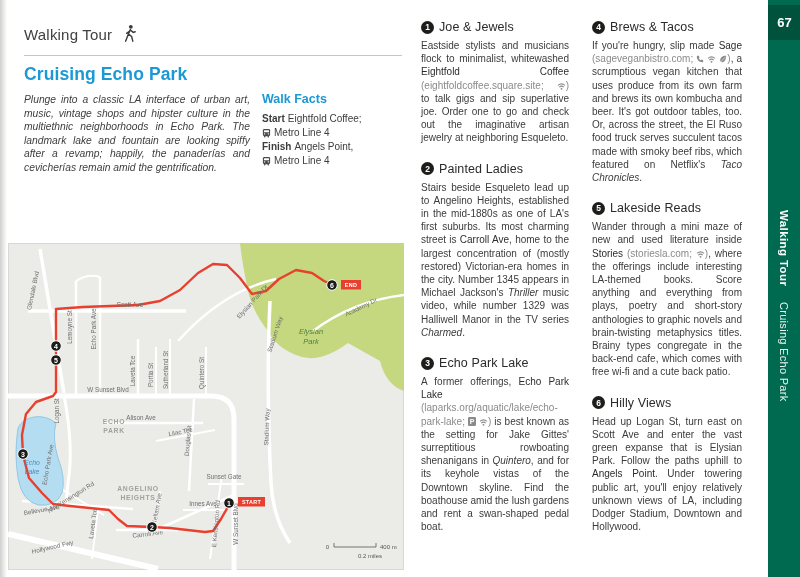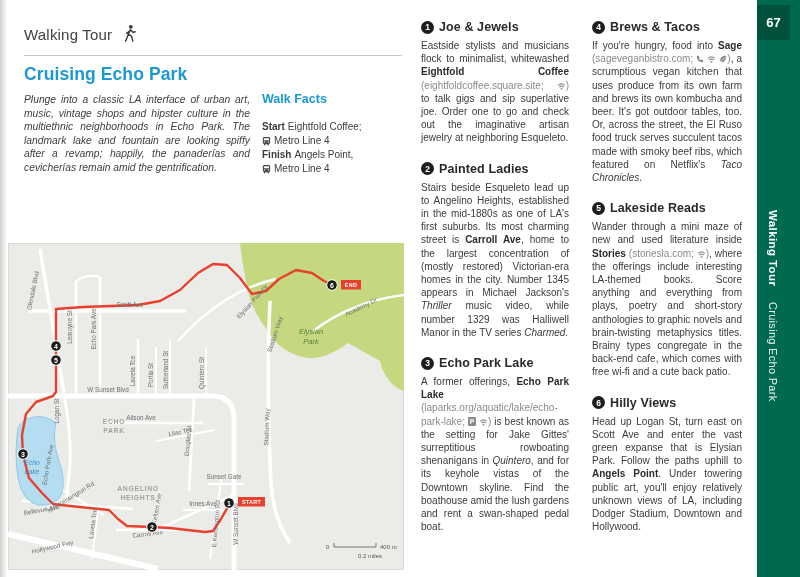--- a/index.html
+++ b/index.html
@@ -2,49 +2,49 @@
 <html><head>
 <meta charset="utf-8">
 <style>
   *{margin:0;padding:0;box-sizing:border-box}
   html,body{width:800px;height:577px}
   body{font-family:"Liberation Sans",sans-serif;background:#fff;position:relative;overflow:hidden;color:#3b3b3b}
   .page{position:absolute;inset:0;background:#fff}
   .gutter{position:absolute;left:0;top:0;width:7px;height:100%;background:linear-gradient(90deg,#cfcfcd,rgba(255,255,255,0));pointer-events:none}
 
   
-  .edge{position:absolute;right:0;top:0;width:43px;height:577px;background:#006a50}
+  .edge{position:absolute;right:0;top:0;width:32px;height:577px;background:#006a50}
   .page-num{position:absolute;top:5px;left:0;width:33px;height:35px;background:#00523c;color:#fff;font-size:13px;font-weight:700;display:flex;align-items:center;justify-content:center}
   .edge-title{position:absolute;top:210px;left:10px;writing-mode:vertical-rl;color:#fff;font-size:11.5px;font-weight:700;letter-spacing:.4px;white-space:nowrap}
   .edge-sub{position:absolute;top:302px;left:10px;writing-mode:vertical-rl;color:#ffffff;font-size:11px;font-weight:400;letter-spacing:.3px;white-space:nowrap;opacity:.92}
 
   
   .header-row{position:absolute;left:24px;top:24px;display:flex;align-items:center;gap:10px}
   .header-label{font-size:15px;color:#414141;letter-spacing:.2px}
   .header-rule{position:absolute;left:24px;top:55px;width:378px;height:1px;background:#c6c6c4}
 
   .doc-title{position:absolute;left:24px;top:64px;font-size:17.5px;font-weight:700;color:#1b99d5;letter-spacing:.1px}
   .intro{position:absolute;left:24px;top:93px;width:226px;font-size:10.3px;line-height:13.6px;font-style:italic;color:#3e3e3e;text-align:justify}
 
   
   .walk-facts{position:absolute;left:262px;top:92px;width:140px}
-  .wf-heading{font-size:12.5px;font-weight:700;color:#1b99d5;margin-bottom:14px}
+  .wf-heading{font-size:12.5px;font-weight:700;color:#1b99d5;margin-bottom:6px}
   .wf-line{font-size:10px;line-height:14px;color:#3c3c3c;display:flex;align-items:center;gap:3px}
   .wf-line .b{font-weight:700}
 
   
   .col{position:absolute;top:20px}
   #col1{left:421px;width:148px}
   #col2{left:592px;width:150px}
   .stop{margin-bottom:17px}
   .stop-head{display:flex;align-items:center;gap:5px;margin-bottom:5px}
   .stop-badge{width:13px;height:13px;border-radius:50%;background:#1d1d1b;color:#fff;font-size:8.5px;font-weight:700;display:inline-flex;align-items:center;justify-content:center;flex:0 0 13px}
-  .stop-title{font-size:12.5px;font-weight:700;color:#2a2a2a;letter-spacing:.1px}
+  .stop-title{font-size:12.5px;font-weight:400;color:#2a2a2a;letter-spacing:.1px}
   .stop-body{font-size:10px;line-height:13.2px;color:#3b3b3b;text-align:justify}
-  .stop-body .b{font-weight:700;color:#2c2c2c}
+  .stop-body .b{font-weight:400;color:#2c2c2c}
   .stop-body .i{font-style:italic}
   .stop-body .g{color:#8a8a8a}
   .inline-icon{display:inline-block;vertical-align:-1px;line-height:0}
 
   
   .map-wrap{position:absolute;left:8px;top:243px;width:396px;height:327px}
   #map-svg{width:100%;height:100%;display:block}
   .map-bg{fill:#ebebe8;stroke:#d8d8d4;stroke-width:1}
   .park{fill:#c5d87f}
   .lake{fill:#b5ddf2;stroke:#83c0e3;stroke-width:.8}
@@ -249,21 +249,21 @@
               <circle cx="6" cy="9.4" r="1.3" fill="#8a8a8a"></circle>
             </svg></span><span class="g">)</span><span> is best known as the setting for Jake Gittes' surreptitious rowboating shenanigans in </span><span class="i">Quintero</span><span>, and for its keyhole vistas of the Downtown skyline. Find the boathouse amid the lush gardens and rent a swan-shaped pedal boat.</span></p>
       </section>
     </div>
   <div class="col" id="col2">
       <section class="stop">
         <div class="stop-head">
           <span class="stop-badge">4</span>
           <span class="stop-title">Brews &amp; Tacos</span>
         </div>
-        <p class="stop-body"><span>If you're hungry, food into </span><span class="b">Sage</span><span class="g"> (sageveganbistro.com; </span><span class="inline-icon"><svg width="8" height="8" viewBox="0 0 10 10">
+        <p class="stop-body"><span>If you're hungry, slip made </span><span class="b">Sage</span><span class="g"> (sageveganbistro.com; </span><span class="inline-icon"><svg width="8" height="8" viewBox="0 0 10 10">
               <path d="M2.2 1C1.5 1 1 1.6 1 2.3 1 6 4 9 7.7 9 8.4 9 9 8.5 9 7.8L9 6.5 6.8 5.6 5.9 6.5C4.8 6 4 5.2 3.5 4.1L4.4 3.2 3.5 1Z" fill="#8a8a8a"></path>
             </svg></span><span class="g"> </span><span class="inline-icon"><svg width="9" height="8" viewBox="0 0 12 11">
               <path d="M1.2 4.6A7.5 7.5 0 0 1 10.8 4.6M3 7A4.5 4.5 0 0 1 9 7" fill="none" stroke="#8a8a8a" stroke-width="1.5"></path>
               <circle cx="6" cy="9.4" r="1.3" fill="#8a8a8a"></circle>
             </svg></span><span class="g"> </span><span class="inline-icon"><svg width="8" height="8" viewBox="0 0 10 10">
               <path d="M9 1C4 1 1.5 3.5 1.5 6.5 1.5 8 2.5 9 4 9 7 9 9 5.5 9 1Z" fill="#8a8a8a"></path>
               <path d="M2.5 8.5C4 6 6 4 8.5 2.5" stroke="#fff" stroke-width=".7" fill="none"></path>
             </svg></span><span class="g">)</span><span>, a scrumptious vegan kitchen that uses produce from its own farm and brews its own kombucha and beer. It's got outdoor tables, too. Or, across the street, the El Ruso food truck serves succulent tacos made with smoky beef ribs, which featured on Netflix's </span><span class="i">Taco Chronicles</span><span>.</span></p>
       </section>
       <section class="stop">

